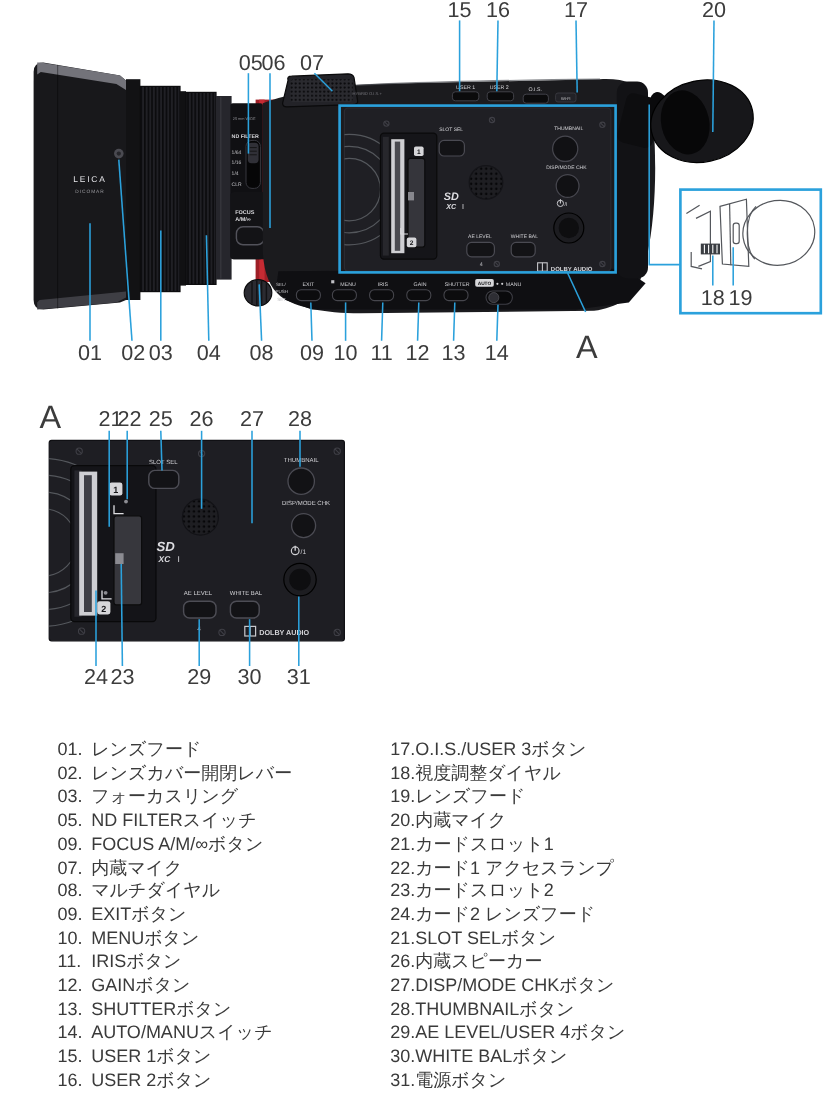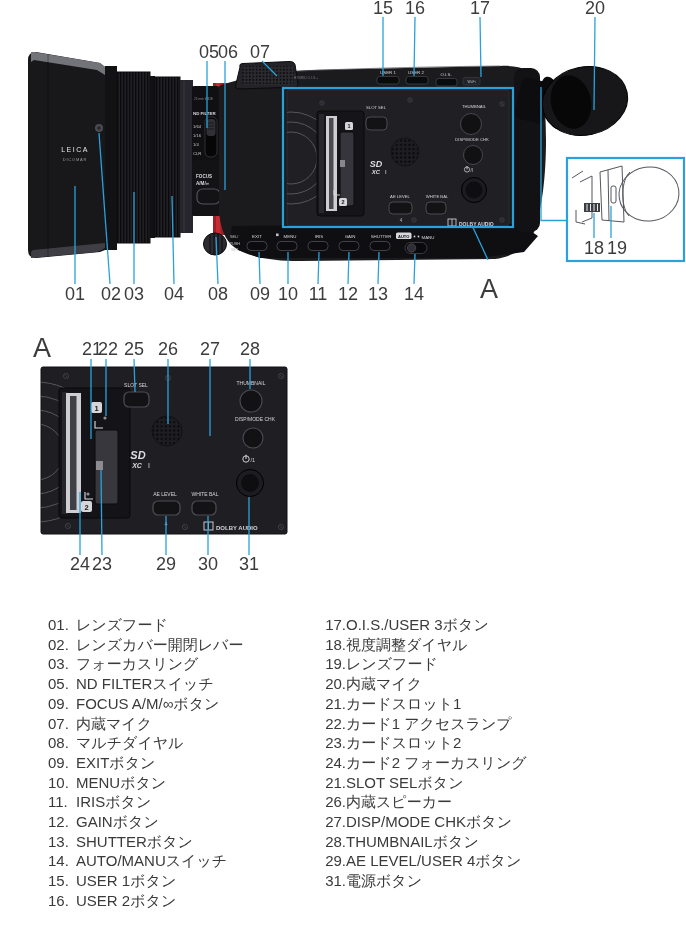--- a/index.html
+++ b/index.html
@@ -484,21 +484,21 @@
   <div class="prow">
         <span class="pno">22.</span>
         <span class="plbl">カード1 アクセスランプ</span>
       </div>
   <div class="prow">
         <span class="pno">23.</span>
         <span class="plbl">カードスロット2</span>
       </div>
   <div class="prow">
         <span class="pno">24.</span>
-        <span class="plbl">カード2 フォーカスリング</span>
+        <span class="plbl">カード2 レンズフード</span>
       </div>
   <div class="prow">
         <span class="pno">21.</span>
         <span class="plbl">SLOT SELボタン</span>
       </div>
   <div class="prow">
         <span class="pno">26.</span>
         <span class="plbl">内蔵スピーカー</span>
       </div>
   <div class="prow">
@@ -507,18 +507,22 @@
       </div>
   <div class="prow">
         <span class="pno">28.</span>
         <span class="plbl">THUMBNAILボタン</span>
       </div>
   <div class="prow">
         <span class="pno">29.</span>
         <span class="plbl">AE LEVEL/USER 4ボタン</span>
       </div>
   <div class="prow">
+        <span class="pno">30.</span>
+        <span class="plbl">WHITE BALボタン</span>
+      </div>
+  <div class="prow">
         <span class="pno">31.</span>
         <span class="plbl">電源ボタン</span>
       </div>
 </div>
 
 </div>
 
 </body></html>

